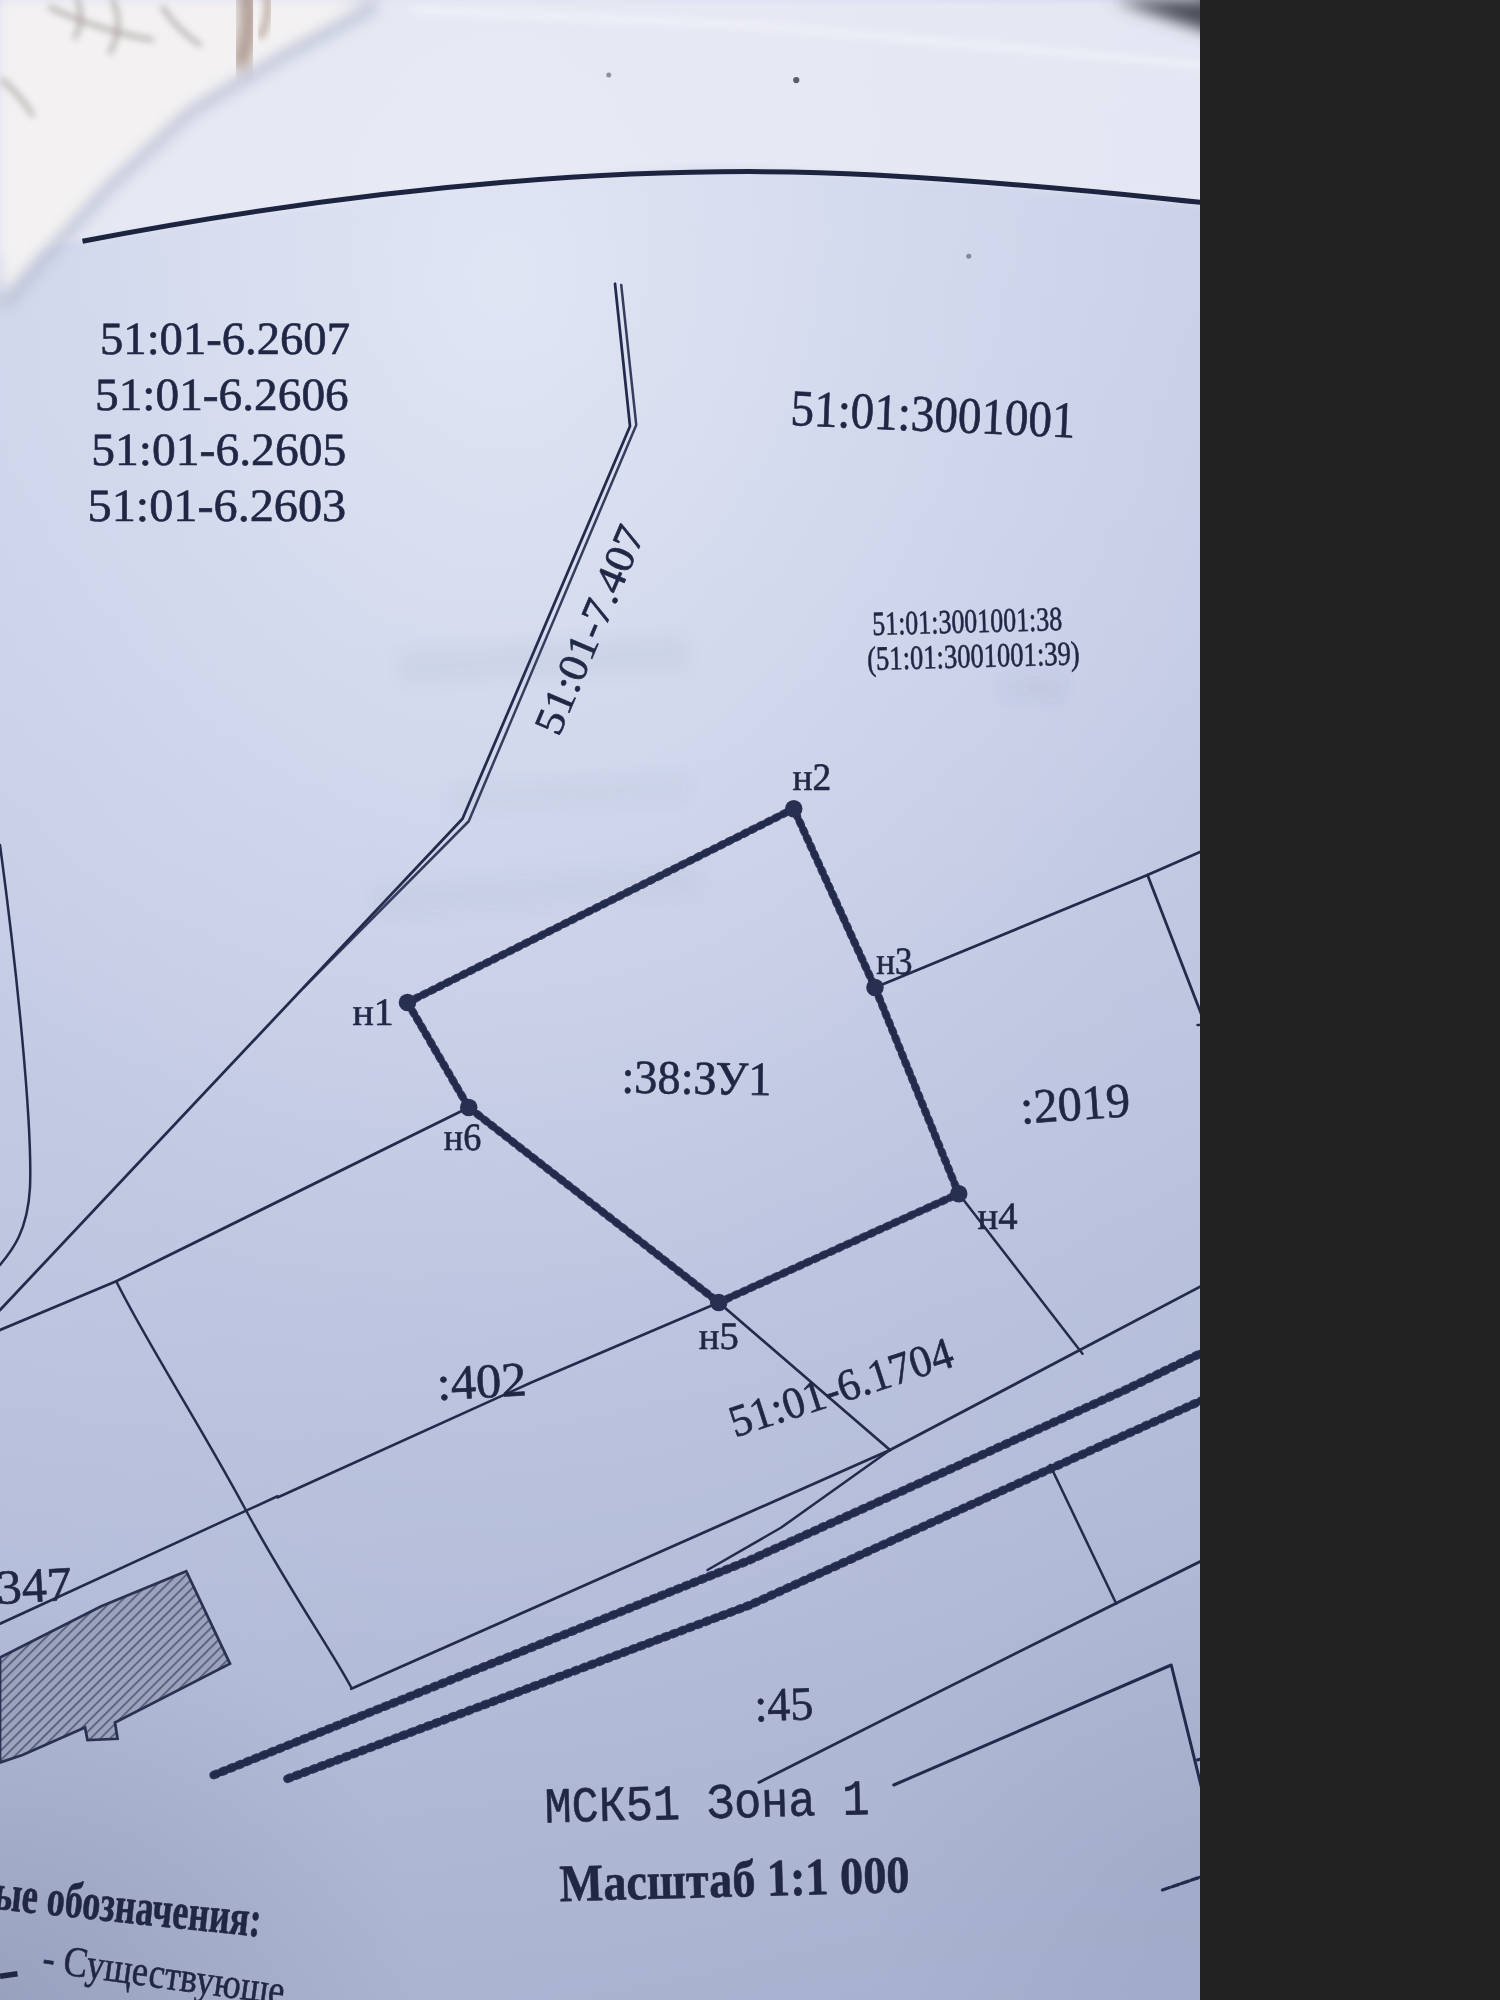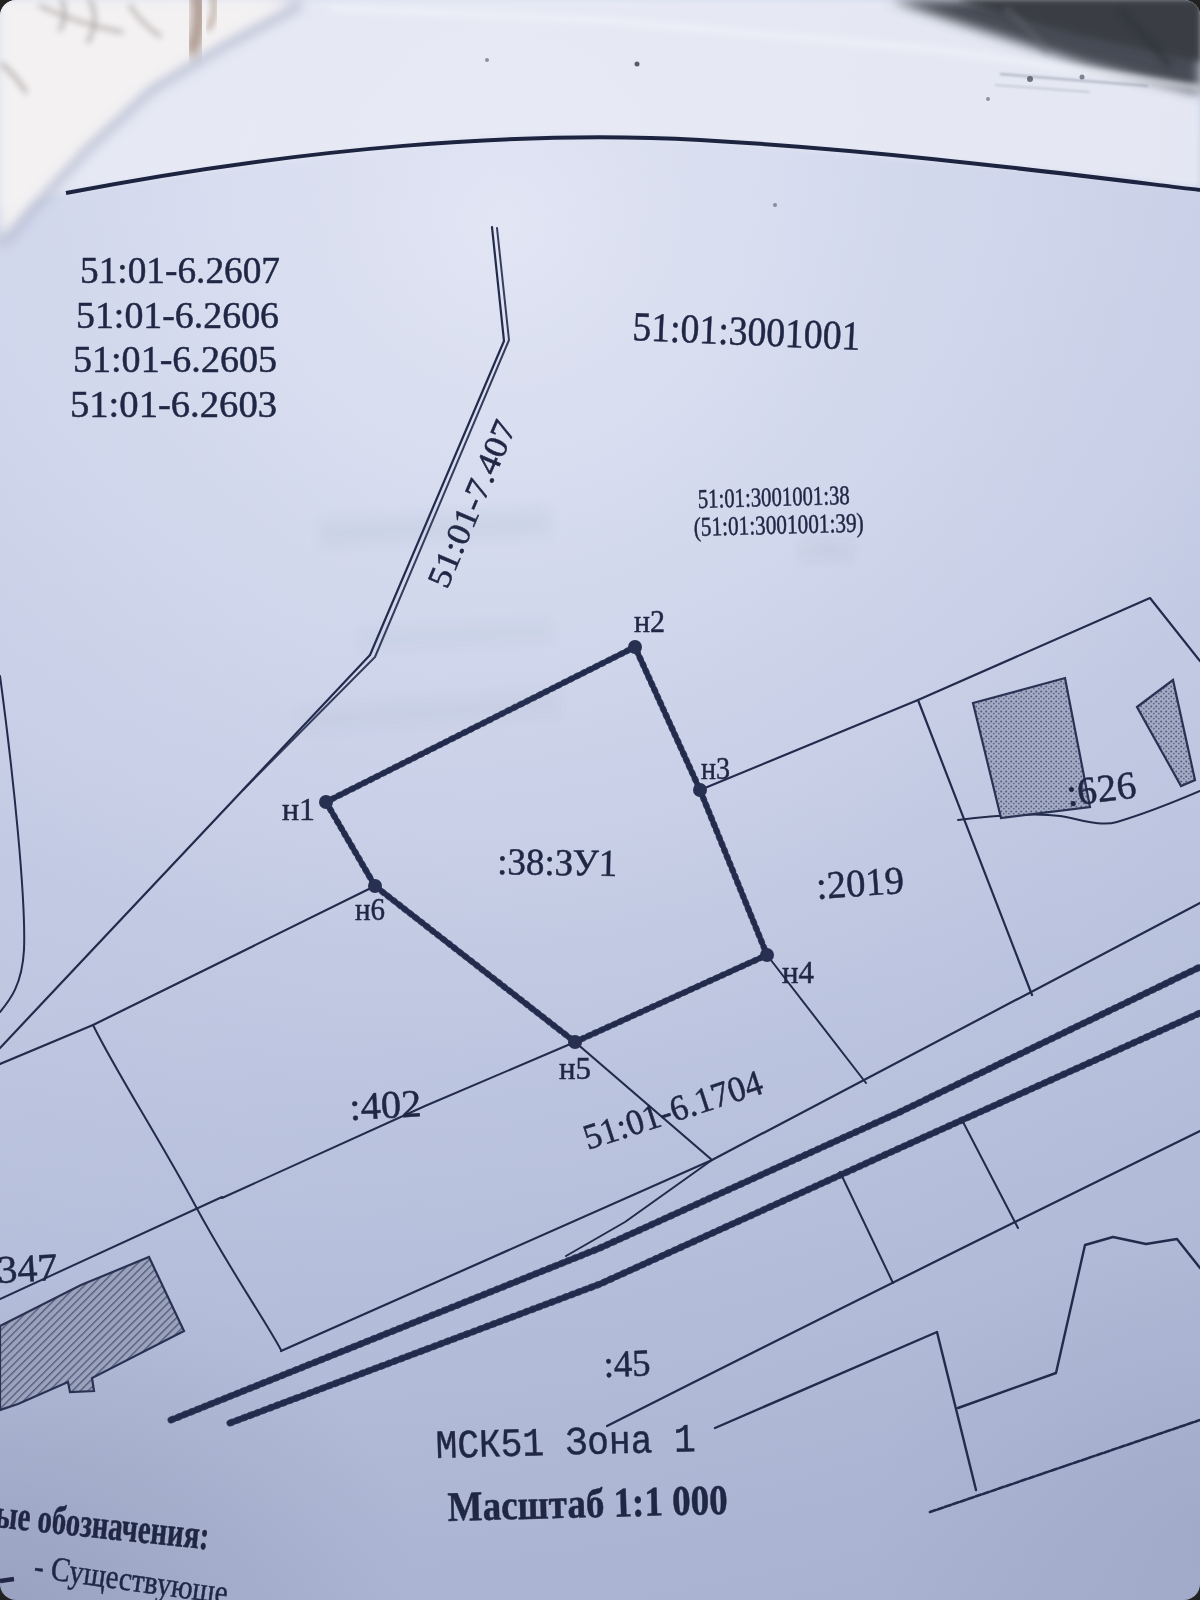--- a/index.html
+++ b/index.html
@@ -1,23 +1,22 @@
 <!DOCTYPE html>
 <html><head>
 <meta charset="utf-8">
 <style>
 html,body{margin:0;padding:0;background:#222;}
-.page{position:relative;width:1200px;height:1600px;overflow:hidden;
+.page{position:relative;width:960px;height:1600px;overflow:hidden;
 font-family:"Liberation Serif",serif;
 background:
  radial-gradient(50% 30% at 0% 100%, rgba(60,70,100,.17), rgba(60,70,100,0) 70%),
  radial-gradient(40% 25% at 100% 95%, rgba(70,80,110,.07), rgba(70,80,110,0) 70%),
  radial-gradient(120% 95% at 42% 14%, rgba(230,234,247,.8) 0%, rgba(215,221,240,.6) 30%, rgba(197,205,230,.35) 55%, rgba(178,187,215,.18) 78%, rgba(162,172,204,.25) 100%),
  linear-gradient(168deg, #d1d6ea 0%, #c4cbe4 40%, #b5beda 70%, #a8b1cf 100%);
-border-radius: 16px;
 }
 svg{position:absolute;left:0;top:0;}
 </style>
 </head>
 <body>
 
 <div class="page">
 <svg width="1200" height="1600" viewBox="0 0 1200 1600">
 <defs>
 <filter id="b6" x="-40%" y="-40%" width="180%" height="180%">

